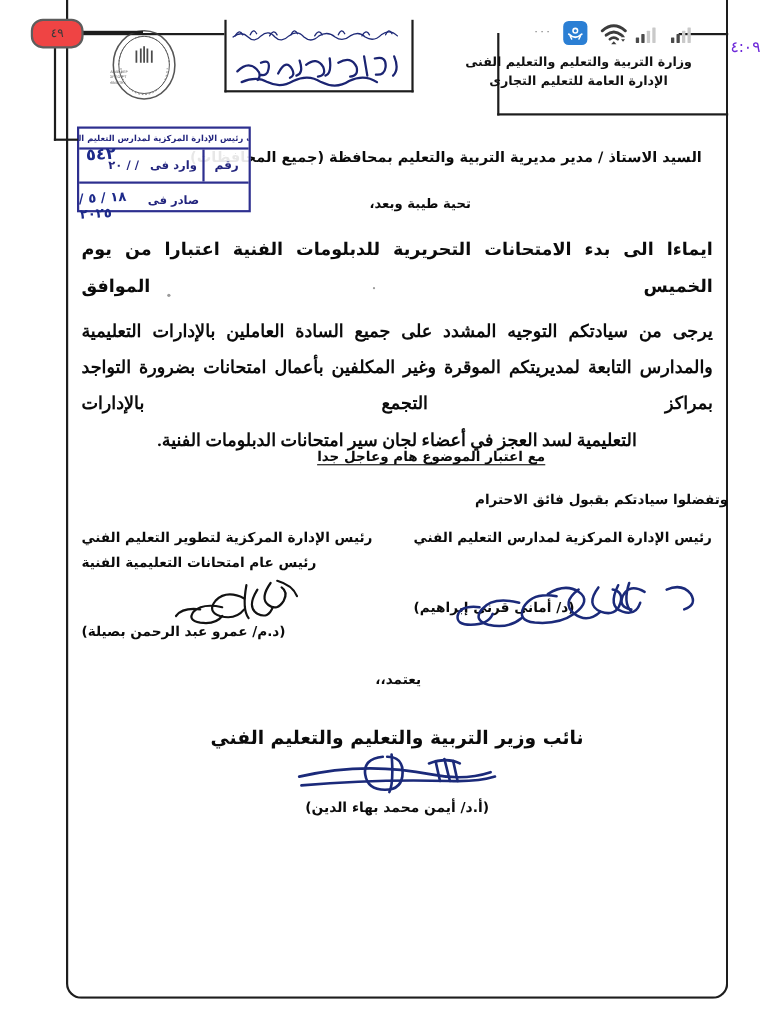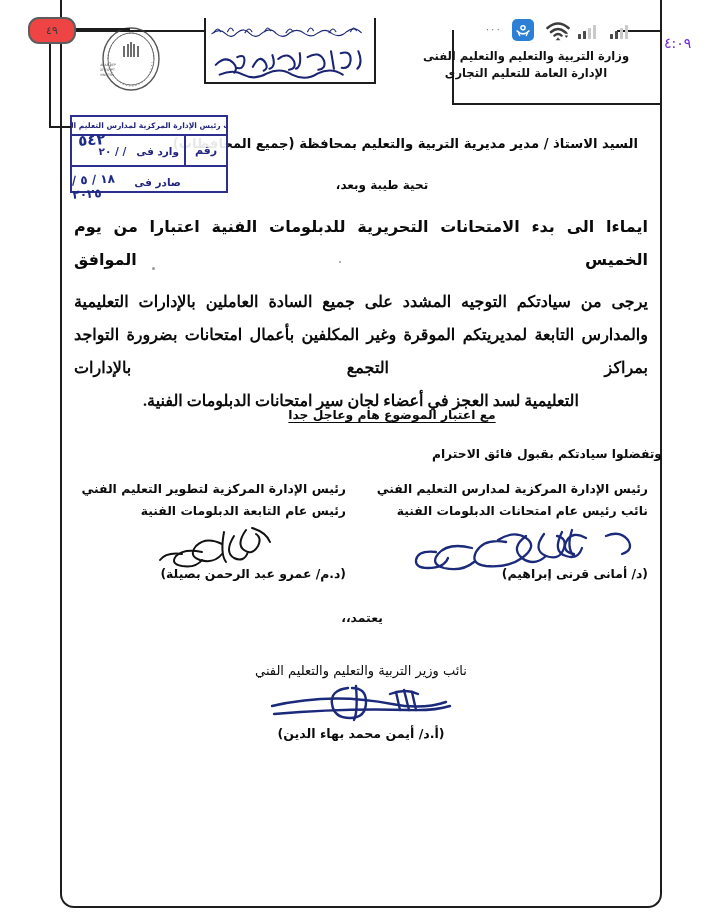--- a/index.html
+++ b/index.html
@@ -383,21 +383,21 @@
     top: 478px;
     right: 14px;
     width: 574px;
     display: flex;
     justify-content: space-between;
     direction: rtl;
     z-index: 18;
   }
   .sig-col {
     width: 272px;
-    text-align: right;
+    text-align: left;
     position: relative;
   }
   .sig-col .line {
     font-size: 12.4px;
     font-weight: bold;
     line-height: 22px;
     white-space: nowrap;
   }
   .sig-col .name {
     font-size: 12.4px;
@@ -428,22 +428,22 @@
   .approve-block {
     position: absolute;
     top: 660px;
     right: 0;
     width: 602px;
     text-align: center;
     direction: rtl;
     z-index: 18;
   }
   .approve-block .line {
-    font-size: 13px;
-    font-weight: normal;
+    font-size: 17px;
+    font-weight: bold;
     line-height: 22px;
   }
   .approve-block .name {
     font-size: 12.6px;
     font-weight: bold;
     margin-top: 44px;
   }
   .approve-ink {
     position: absolute;
     left: 0;
@@ -542,39 +542,38 @@
       <span class="tail">التعليمية لسد العجز في أعضاء لجان سير امتحانات الدبلومات الفنية.</span>
     </div>
 
     <div class="emph">مع اعتبار الموضوع هام وعاجل جدا</div>
     <div class="closing">وتفضلوا سيادتكم بقبول فائق الاحترام</div>
 
     <div class="sig-row">
 
       <div class="sig-col">
         <div class="line">رئيس الإدارة المركزية لمدارس التعليم الفني</div>
-        <div class="line">نائب رئيس عام امتحانات الدبلومات الفنية</div>
         <svg class="sig-ink" viewBox="0 0 272 52" preserveAspectRatio="none">
           <g stroke="#1b2a7a" fill="none" stroke-width="2.3" stroke-linecap="round" stroke-linejoin="round">
             <path d="M210 16 q-14 -8 -20 4 q-4 10 8 12 M196 8 q-6 18 2 26"></path>
             <path d="M186 10 q-10 20 4 24 q12 4 16 -8"></path>
             <path d="M168 12 q-12 16 2 22 q14 5 18 -8 q3 -10 -7 -12"></path>
             <path d="M150 14 q-16 12 -4 22 q12 9 24 -2"></path>
             <path d="M130 20 q-22 -4 -30 10 q-6 12 10 14 q22 2 36 -8 q16 -12 4 -20 q-12 -8 -28 2"></path>
             <path d="M96 26 q-24 -6 -34 6 q-8 10 6 14 q18 4 30 -6"></path>
             <path d="M60 30 q-18 -2 -20 8 q-1 8 12 8 q16 0 20 -10"></path>
             <path d="M230 14 q14 -6 22 4 q6 10 -6 14"></path>
           </g>
         </svg>
         <div class="name">(د/ أمانى قرنى إبراهيم)</div>
       </div>
 
       <div class="sig-col">
         <div class="line">رئيس الإدارة المركزية لتطوير التعليم الفني</div>
-        <div class="line">رئيس عام التابعة الدبلومات الفنية</div>
+        <div class="line">رئيس عام امتحانات التعليمية الفنية</div>
         <svg class="sig-ink" viewBox="0 0 272 52" preserveAspectRatio="none">
           <g stroke="#121212" fill="none" stroke-width="2" stroke-linecap="round" stroke-linejoin="round">
             <path d="M172 8 q-10 14 -2 20 q8 6 14 -4 q4 -8 -2 -12"></path>
             <path d="M160 14 q-10 16 0 22 q10 5 14 -6"></path>
             <path d="M150 10 q-4 22 2 30"></path>
             <path d="M148 22 q-16 -8 -26 2 q-8 10 4 14 q14 4 22 -6"></path>
             <path d="M128 30 q-18 -4 -26 4 q-6 8 6 10 q14 2 20 -6"></path>
             <path d="M108 32 q-16 -2 -22 6"></path>
             <path d="M178 6 q14 4 18 14"></path>
           </g>

